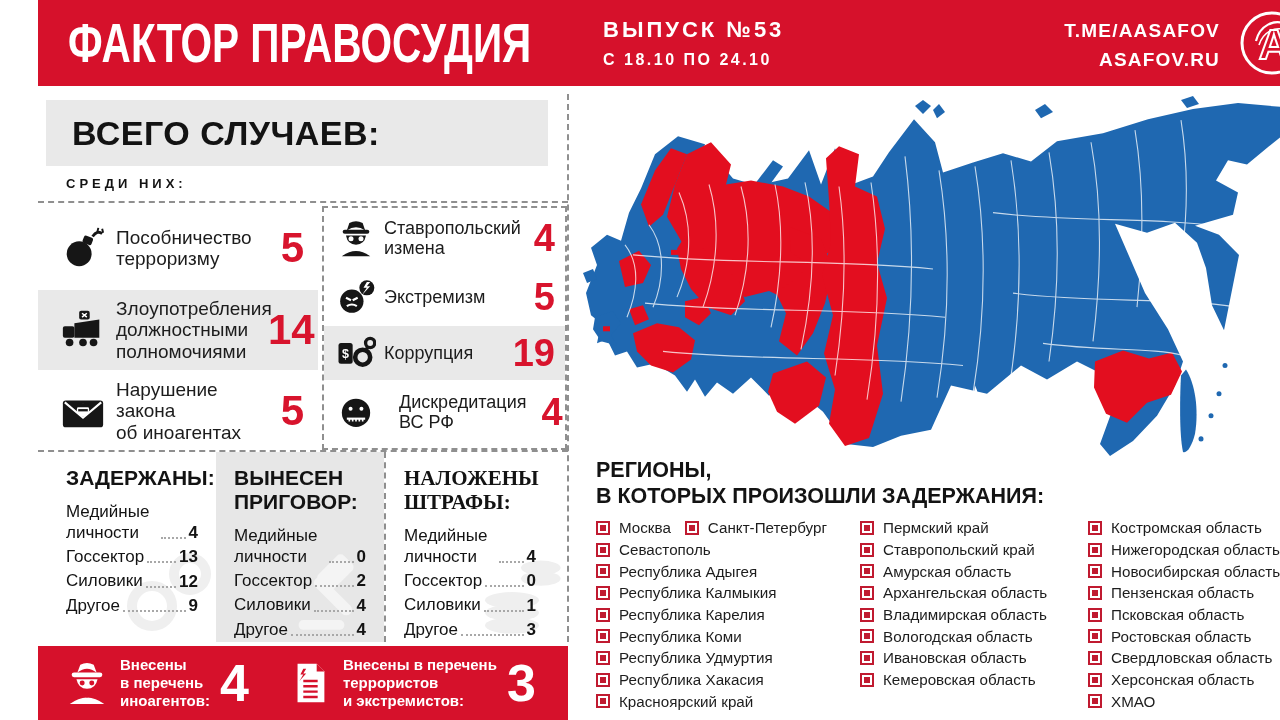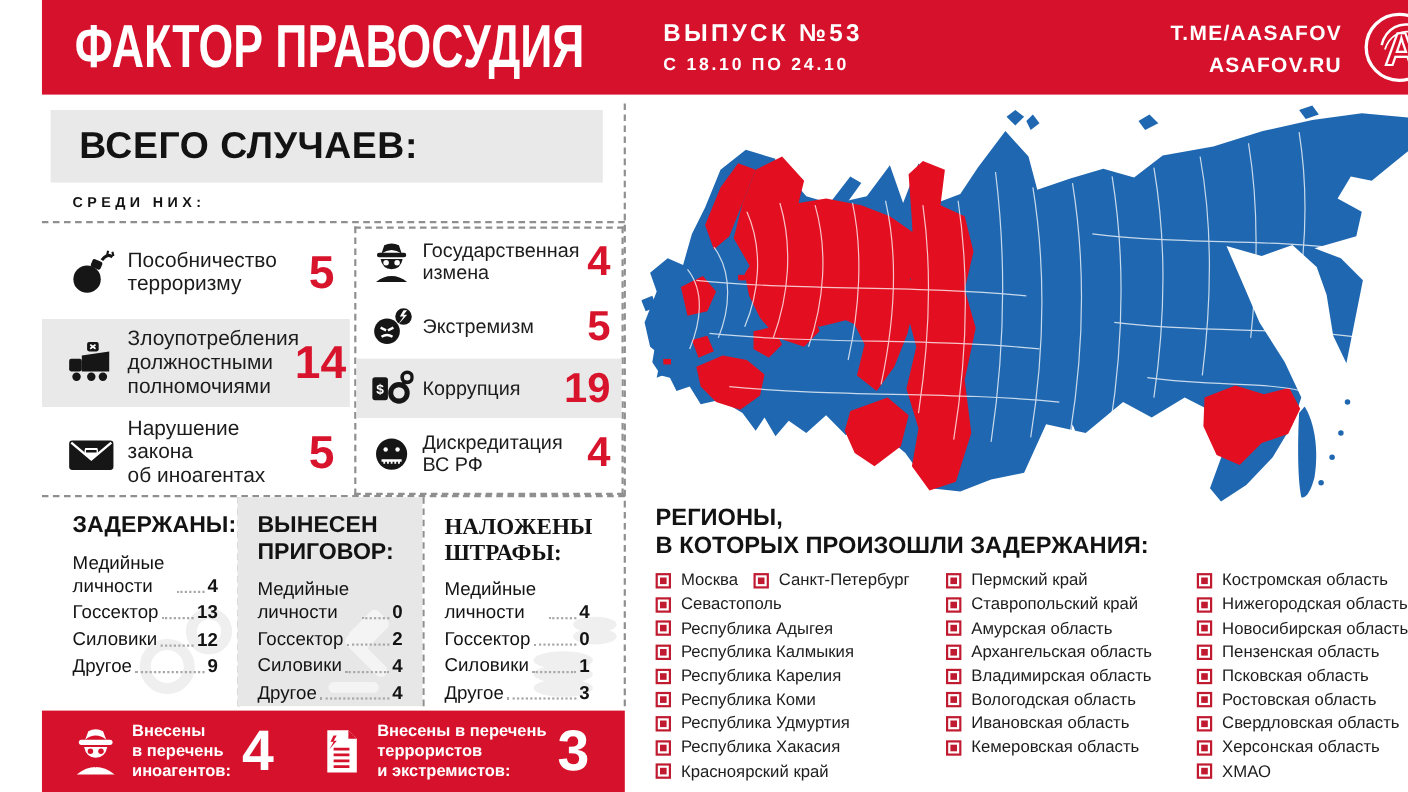--- a/index.html
+++ b/index.html
@@ -158,21 +158,21 @@
         <span class="cat-icon"><svg viewBox="0 0 48 48">
             <g fill="#161616">
               <path d="M13,15 q11,-8 22,0 l-3,-9 q-8,-4 -16,0 Z"></path>
               <rect x="8" y="14" width="32" height="5" rx="2.5"></rect>
               <path d="M12,21 h24 q-2,11 -12,11 q-10,0 -12,-11 Z"></path>
               <circle cx="18" cy="25" r="3" fill="#fff"></circle>
               <circle cx="30" cy="25" r="3" fill="#fff"></circle>
               <path d="M7,46 q17,-13 34,0 Z"></path>
             </g>
           </svg></span>
-        <div class="cat-lbl">Государственная
+        <div class="cat-lbl">Ставропольский
 измена</div>
         <div class="cat-val">4</div>
       </div>
       <div class="crow" style="height: 58px;">
         <span class="cat-icon"><svg viewBox="0 0 48 48">
             <g fill="#161616">
               <circle cx="19" cy="29" r="14"></circle>
               <circle cx="37" cy="13" r="9"></circle>
               <path d="M37,6 l-4,7 h4 l-6,9 l10,-11 h-4 l4,-5 Z" fill="#fff"></path>
               <path d="M12,25 l6,3 M26,25 l-6,3" stroke="#fff" stroke-width="2.6"></path>
@@ -188,21 +188,21 @@
               <rect x="3" y="12" width="17" height="25" rx="3" fill="#161616"></rect>
               <text x="11.5" y="30" font-size="15" font-weight="bold" fill="#fff" text-anchor="middle" font-family="Liberation Sans,sans-serif">$</text>
               <circle cx="32" cy="29" r="9" fill="none" stroke="#161616" stroke-width="5.5"></circle>
               <circle cx="41" cy="12" r="5.5" fill="none" stroke="#161616" stroke-width="4"></circle>
               <rect x="35" y="16" width="4" height="7" fill="#161616" transform="rotate(25 37 19)"></rect>
             </g>
           </svg></span>
         <div class="cat-lbl">Коррупция</div>
         <div class="cat-val">19</div>
       </div>
-      <div class="crow" style="height: 64px;">
+      <div class="crow" style="height: 64px; gap: 15px;">
         <span class="cat-icon"><svg viewBox="0 0 48 48">
             <g fill="#161616">
               <circle cx="24" cy="25" r="17"></circle>
               <circle cx="17.5" cy="20" r="2.4" fill="#fff"></circle>
               <circle cx="30.5" cy="20" r="2.4" fill="#fff"></circle>
               <path d="M13,32 h22" stroke="#fff" stroke-width="2.6"></path>
               <path d="M16,32 v3.4 M20,32 v3.4 M24,32 v3.4 M28,32 v3.4 M32,32 v3.4" stroke="#fff" stroke-width="2"></path>
             </g>
           </svg></span>
         <div class="cat-lbl">Дискредитация

